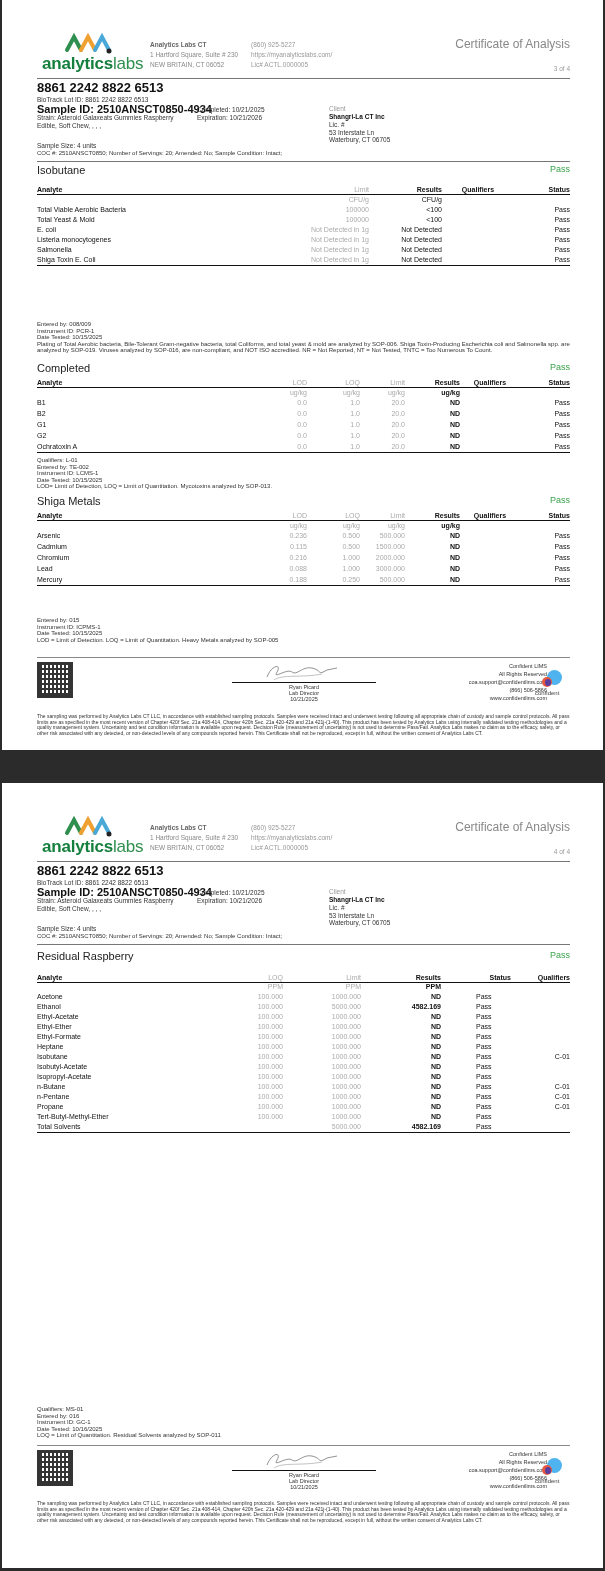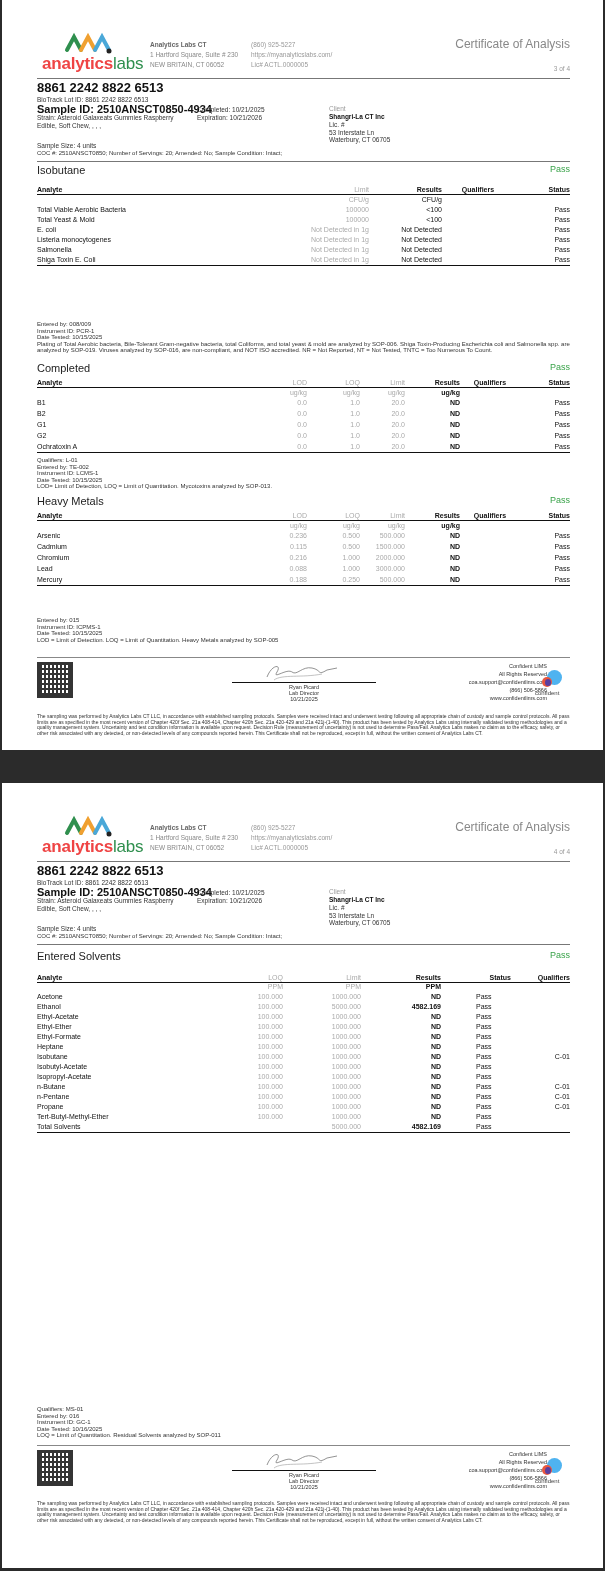--- a/index.html
+++ b/index.html
@@ -8,21 +8,21 @@
   .page { position: absolute; left: 2px; width: 601px; background: #fff; }
   #page1 { top: 0; height: 750px; }
   #page2 { top: 783px; height: 785px; }
   .inner { position: absolute; left: 35px; width: 533px; top: 0; height: 100%; }
 
   
   .hdr { position: absolute; top: 32px; left: 0; width: 533px; height: 40px; }
   .logo { position: absolute; left: 0; top: 0; width: 105px; height: 40px; }
   .logo svg { position: absolute; left: 27px; top: 0; }
   .logo-text { position: absolute; left: 5px; top: 22px; font-size: 17px; color: #2f8f4e; letter-spacing: -0.2px; white-space: nowrap; }
-  .logo-text b { font-weight: bold; color: #ef4444; }
+  .logo-text b { font-weight: bold; color: #15803d; }
   .logo-text span { color: #2f8f4e; font-weight: normal; }
   .lab-info { position: absolute; left: 113px; top: 8px; font-size: 6.5px; color: #888; line-height: 10px; }
   .lab-info .nm { color: #666; font-weight: bold; }
   .lab-contact { position: absolute; left: 214px; top: 8px; font-size: 6.5px; color: #999; line-height: 10px; }
   .coa-title { position: absolute; right: 0; top: 5px; font-size: 12px; color: #888; }
   .page-num { position: absolute; right: 0; top: 33px; font-size: 6.5px; color: #999; }
   .hdr-line { position: absolute; top: 78px; left: 0; width: 533px; border-top: 1px solid #777; }
 
   .lot-big { position: absolute; top: 80px; left: 0; font-size: 13px; font-weight: bold; }
   .biotrack { position: absolute; top: 96px; left: 0; font-size: 6.5px; color: #333; }
@@ -284,21 +284,21 @@
     </div>
     <div class="notes" style="top:457px;">
       <div>Qualifiers: L-01</div>
       <div>Entered by: TE-002</div>
       <div>Instrument ID: LCMS-1</div>
       <div>Date Tested: 10/15/2025</div>
       <div>LOD= Limit of Detection, LOQ = Limit of Quantitation. Mycotoxins analyzed by SOP-013.</div>
     </div>
 
     <div class="sec" style="top:495px;">
-      <div class="sec-title" style="top:0;">Heavy Metals</div>
+      <div class="sec-title" style="top:0;">Shiga Metals</div>
       <div class="sec-pass" style="top:0;">Pass</div>
       <table style="top:16px;">
         <colgroup>
             <col style="width:220px">
             <col style="width:50px">
             <col style="width:53px">
             <col style="width:45px">
             <col style="width:55px">
             <col style="width:60px">
             <col style="width:50px">
@@ -449,21 +449,21 @@
     <div class="client-lic">
       <div>Lic. #</div>
       <div>53 Interstate Ln</div>
       <div>Waterbury, CT 06705</div>
     </div>
     <div class="sample-size">Sample Size: 4 units</div>
     <div class="coc">COC #: 2510ANSCT0850; Number of Servings: 20; Amended: No; Sample Condition: Intact;</div>
 
     <div class="sec" style="top:161px;">
       <div class="sec-line"></div>
-      <div class="sec-title" style="top:6px;">Entered Solvents</div>
+      <div class="sec-title" style="top:6px;">Residual Raspberry</div>
       <div class="sec-pass" style="top:6px;">Pass</div>
       <table style="top:29px; font-size:7px;">
         <colgroup>
             <col style="width:190px">
             <col style="width:56px">
             <col style="width:78px">
             <col style="width:80px">
             <col style="width:70px">
             <col style="width:59px">
           </colgroup>

